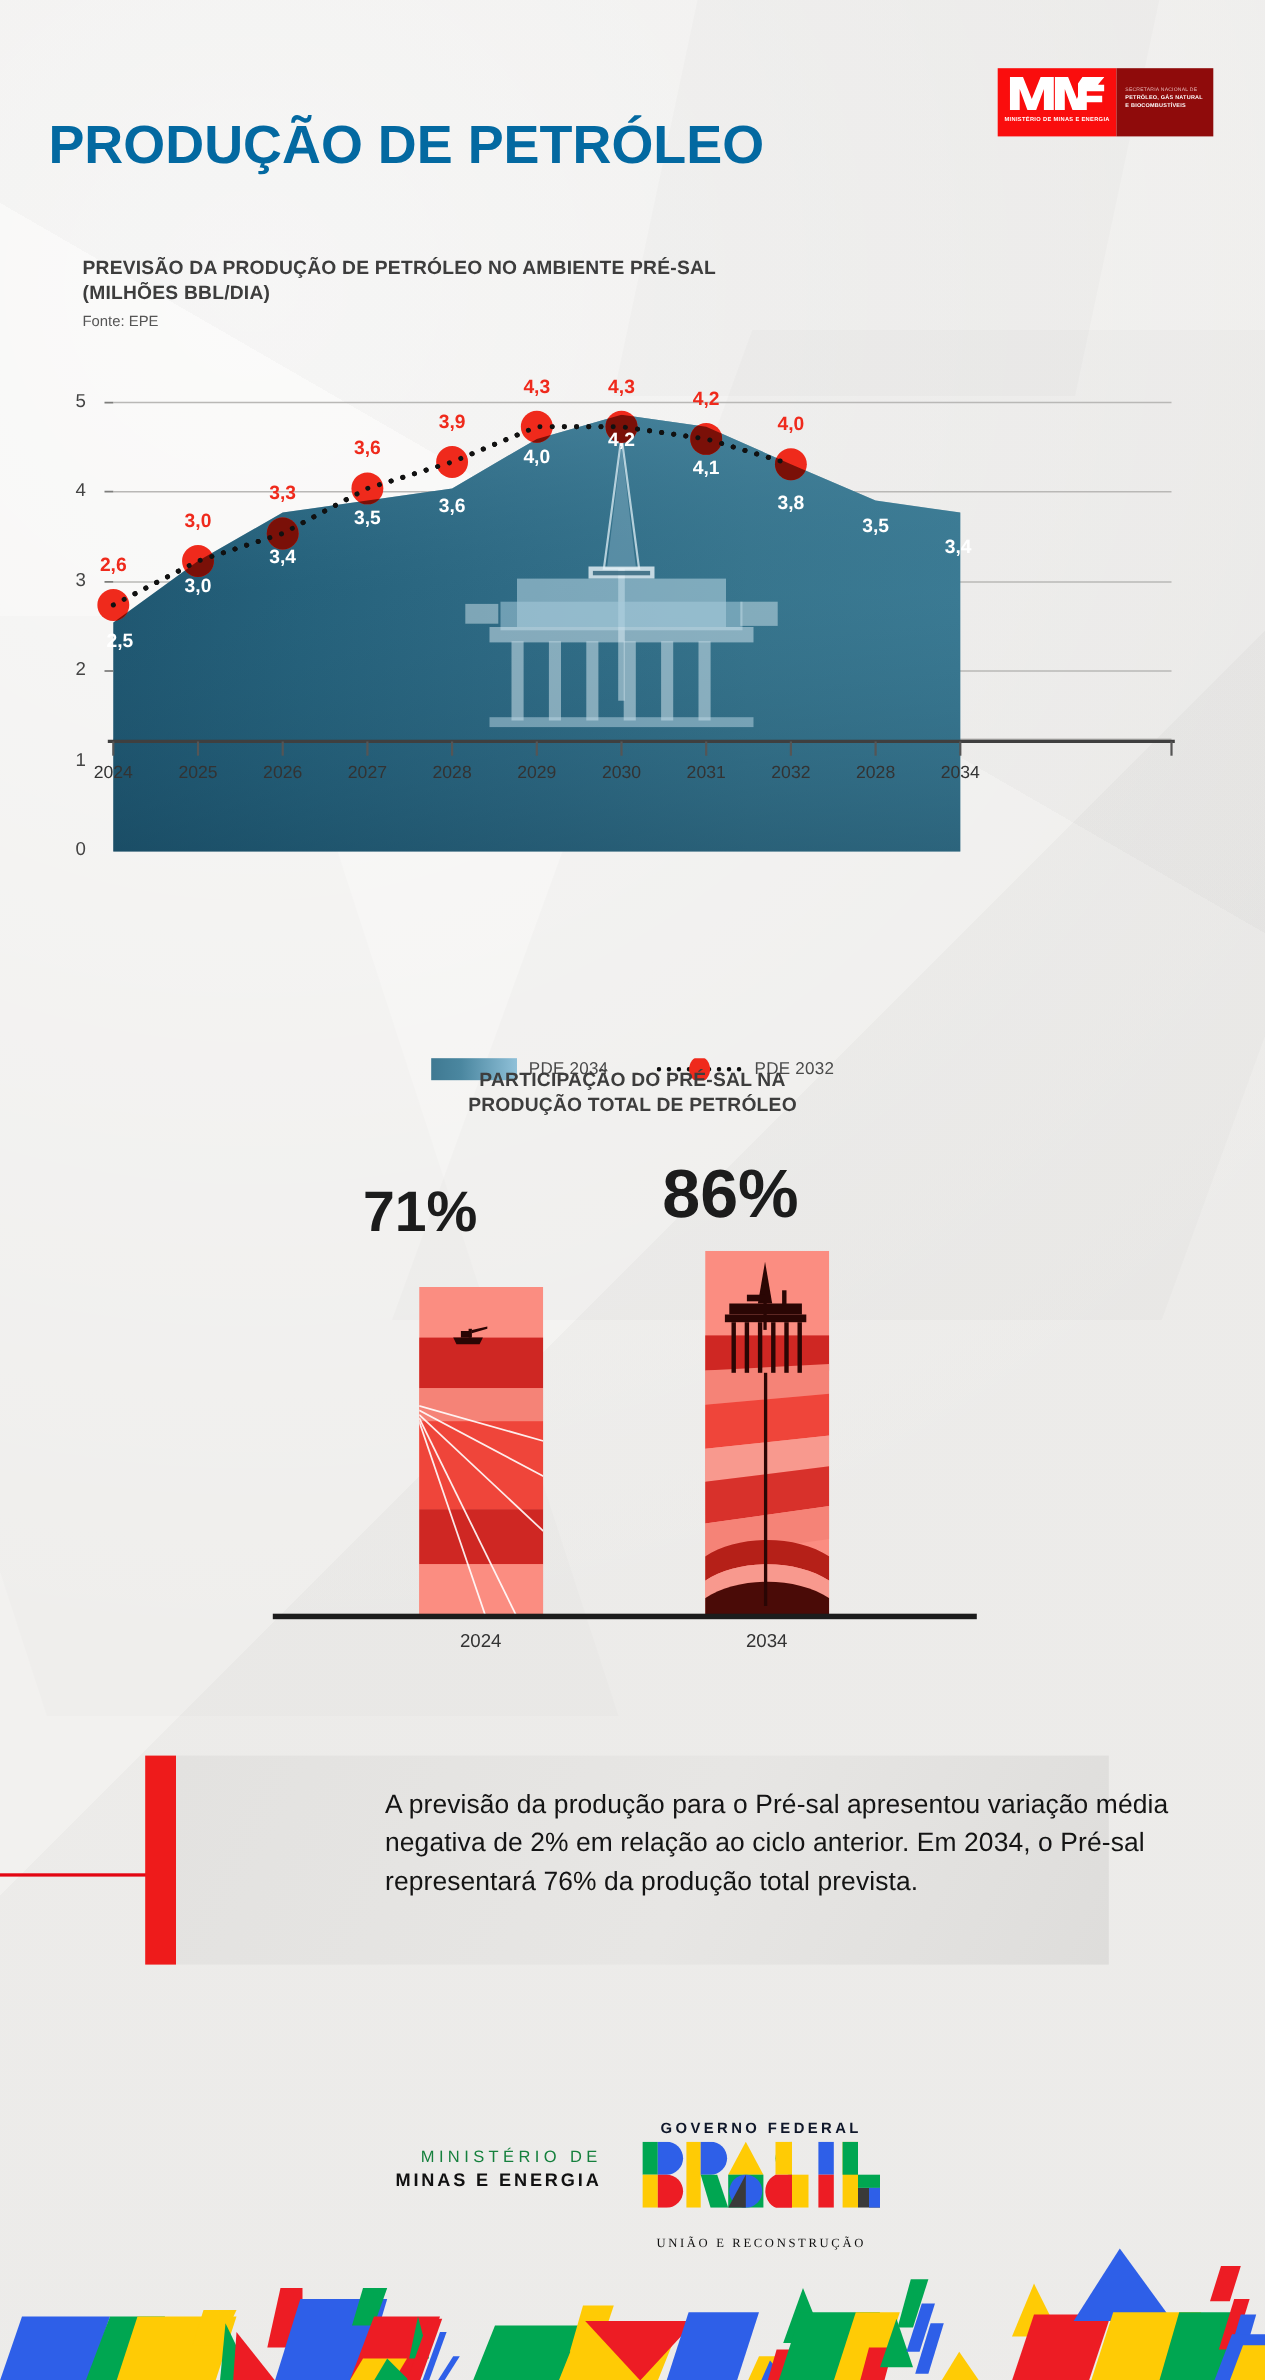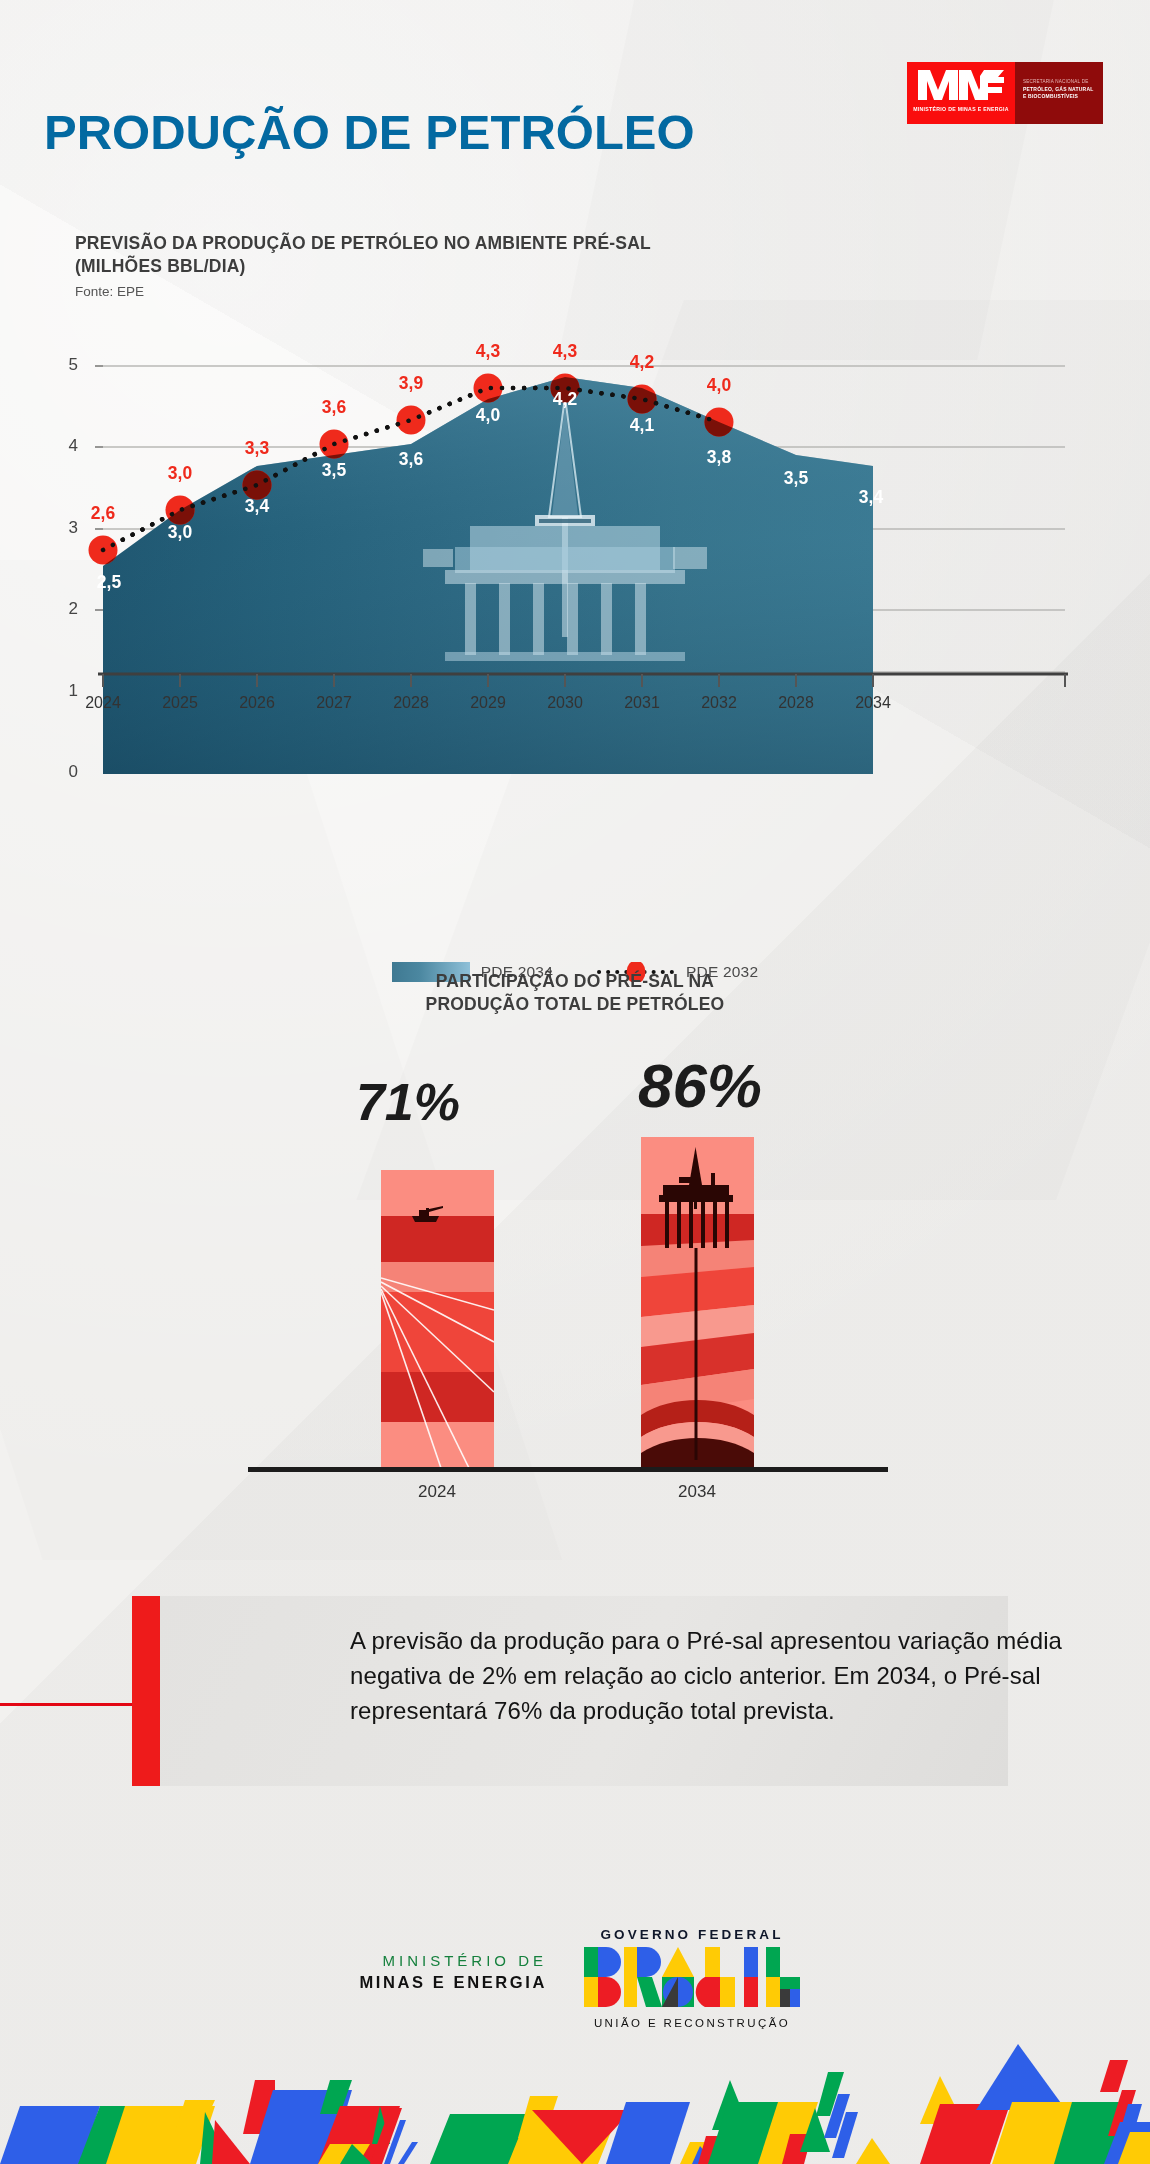--- a/index.html
+++ b/index.html
@@ -87,21 +87,21 @@
     background:linear-gradient(90deg,#3f7992 0%,#4b87a0 35%,#8fc0d8 100%);}
   #legend-swatch-line{width:78px;height:20px;position:relative;}
   .legend-label{font-size:15.5px;color:#4a4a4a;letter-spacing:.2px;}
 
   
   #part-section{position:absolute;top:970px;left:0;width:1150px;height:580px;z-index:3;}
   #part-title{
     position:absolute;left:0;top:0;width:1150px;text-align:center;
     font-size:17.5px;font-weight:bold;line-height:1.33;color:#3d3d3d;letter-spacing:.2px;
   }
-  .pct-label{position:absolute;font-weight:bold;color:#1c1c1c;text-align:right;font-style:italic;}
+  .pct-label{position:absolute;font-weight:bold;color:#1c1c1c;text-align:left;}
   #pct-2024{left:330px;top:102px;width:130px;font-size:52px;}
   #pct-2034{left:602px;top:80px;width:160px;font-size:62px;}
   .bar{position:absolute;overflow:hidden;}
   #bar-2024{left:381px;top:200px;width:113px;height:298px;}
   #bar-2034{left:641px;top:167px;width:113px;height:331px;}
   #bars-baseline{position:absolute;left:248px;top:497px;width:640px;height:5px;background:#1c1c1c;}
   .bar-year{position:absolute;top:512px;font-size:17px;color:#333;text-align:center;width:140px;}
   #year-2024{left:367px;}
   #year-2034{left:627px;}
 
@@ -115,21 +115,21 @@
     font-size:24px;line-height:1.45;color:#141414;font-weight:400;letter-spacing:.1px;}
 
   
   #footer{position:absolute;top:1905px;left:0;width:1150px;height:150px;z-index:3;}
   #mme-footer-text{position:absolute;left:262px;top:47px;width:285px;text-align:right;}
   #mme-footer-l1{font-size:15px;letter-spacing:4px;color:#15803d;}
   #mme-footer-l2{font-size:16.5px;letter-spacing:2.6px;color:#111;font-weight:bold;margin-top:4px;text-align:right;}
   #gov-block{position:absolute;left:572px;top:22px;width:240px;text-align:center;}
   #gov-federal{font-size:13.5px;font-weight:bold;letter-spacing:3.1px;color:#0f172a;}
   #brasil-word{margin:5px auto 0;width:216px;height:60px;}
-  #gov-uniao{font-size:11.5px;letter-spacing:2.4px;color:#111;margin-top:6px;}
+  #gov-uniao{font-size:11.5px;letter-spacing:2.4px;color:#111;margin-top:22px;font-family:Liberation Serif, serif;}
 
   
   #bottom-pattern{position:absolute;left:0;top:2034px;width:1150px;height:130px;z-index:3;}
 </style>
 </head>
 <body>
 
 <div id="paper-texture"></div>
 <div id="diag-shape-a"></div>
 <div id="diag-shape-b"></div>

